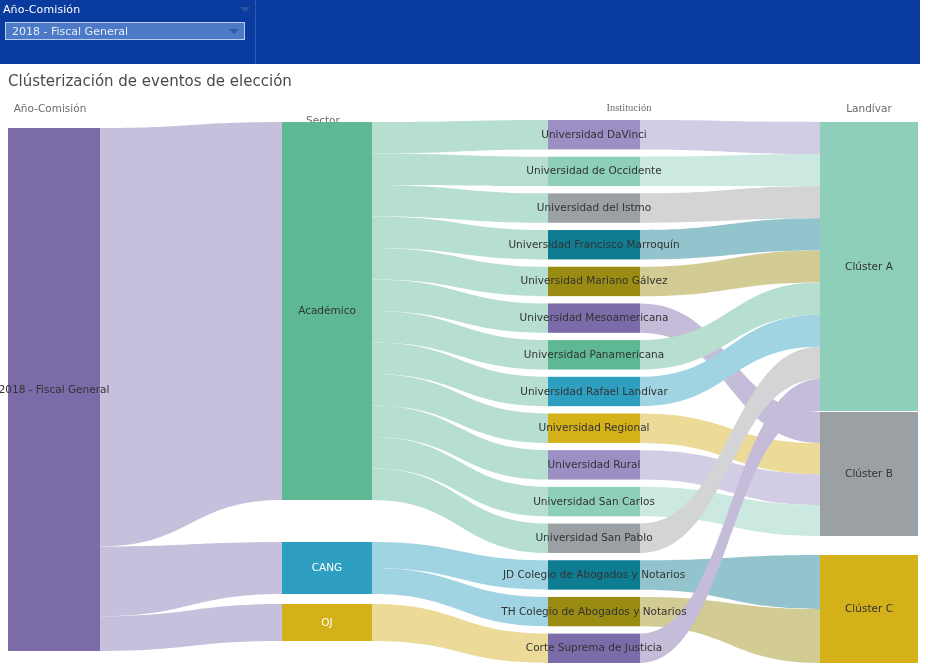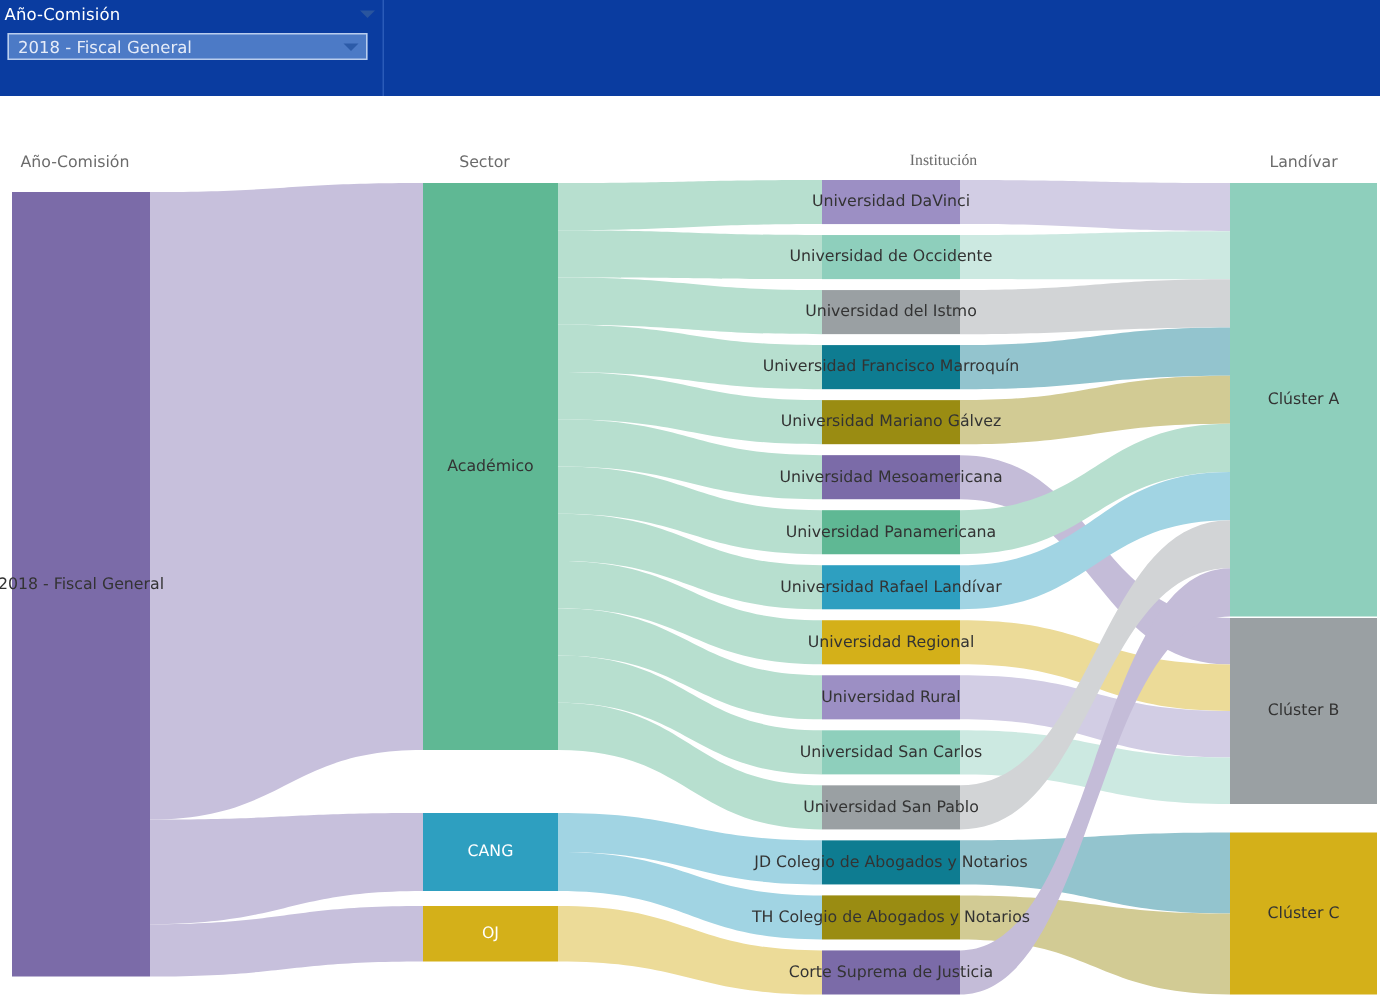--- a/index.html
+++ b/index.html
@@ -88,23 +88,24 @@
   <div class="filter-bar">
     <div class="filter-title">Año-Comisión</div>
     <div class="filter-title-caret"></div>
     <div class="filter-select">
       <div class="filter-select-value">2018 - Fiscal General</div>
       <div class="filter-select-caret"></div>
     </div>
     <div class="filter-divider"></div>
   </div>
 
+  <div class="chart-title">Clústerización de eventos de elección</div>
 
   <div class="col-header" id="hdr0" style="left: -10px; width: 120px;">Año-Comisión</div>
-  <div class="col-header" id="hdr1" style="left: 263px; width: 120px;">Sector</div>
+  <div class="col-header" id="hdr1" style="left: 263px; width: 120px; margin-top: 12px;">Sector</div>
   <div class="col-header" id="hdr2" style="left: 569px; width: 120px; font-family: Liberation Serif, serif;">Institución</div>
   <div class="col-header" id="hdr3" style="left: 809px; width: 120px;">Landívar</div>
 
   <svg id="sankey" width="928" height="547">
     <g id="links-layer">
         <path d="M640,2C730,2 730,4 820,4L820,36.111111111111114C730,36.111111111111114 730,31.386666666666667 640,31.386666666666667Z" fill="rgb(210,205,228)" class="link-path"></path>
         <path d="M640,38.68666666666667C730,38.68666666666667 730,36.111111111111114 820,36.111111111111114L820,68.22222222222223C730,68.22222222222223 730,68.07333333333334 640,68.07333333333334Z" fill="rgb(204,233,225)" class="link-path"></path>
         <path d="M640,75.37333333333333C730,75.37333333333333 730,68.22222222222223 820,68.22222222222223L820,100.33333333333334C730,100.33333333333334 730,104.76 640,104.76Z" fill="rgb(210,212,214)" class="link-path"></path>
         <path d="M640,112.06C730,112.06 730,100.33333333333334 820,100.33333333333334L820,132.44444444444446C730,132.44444444444446 730,141.44666666666666 640,141.44666666666666Z" fill="rgb(147,196,206)" class="link-path"></path>
         <path d="M640,148.74666666666667C730,148.74666666666667 730,132.44444444444446 820,132.44444444444446L820,164.55555555555557C730,164.55555555555557 730,178.13333333333333 640,178.13333333333333Z" fill="rgb(210,203,148)" class="link-path"></path>

